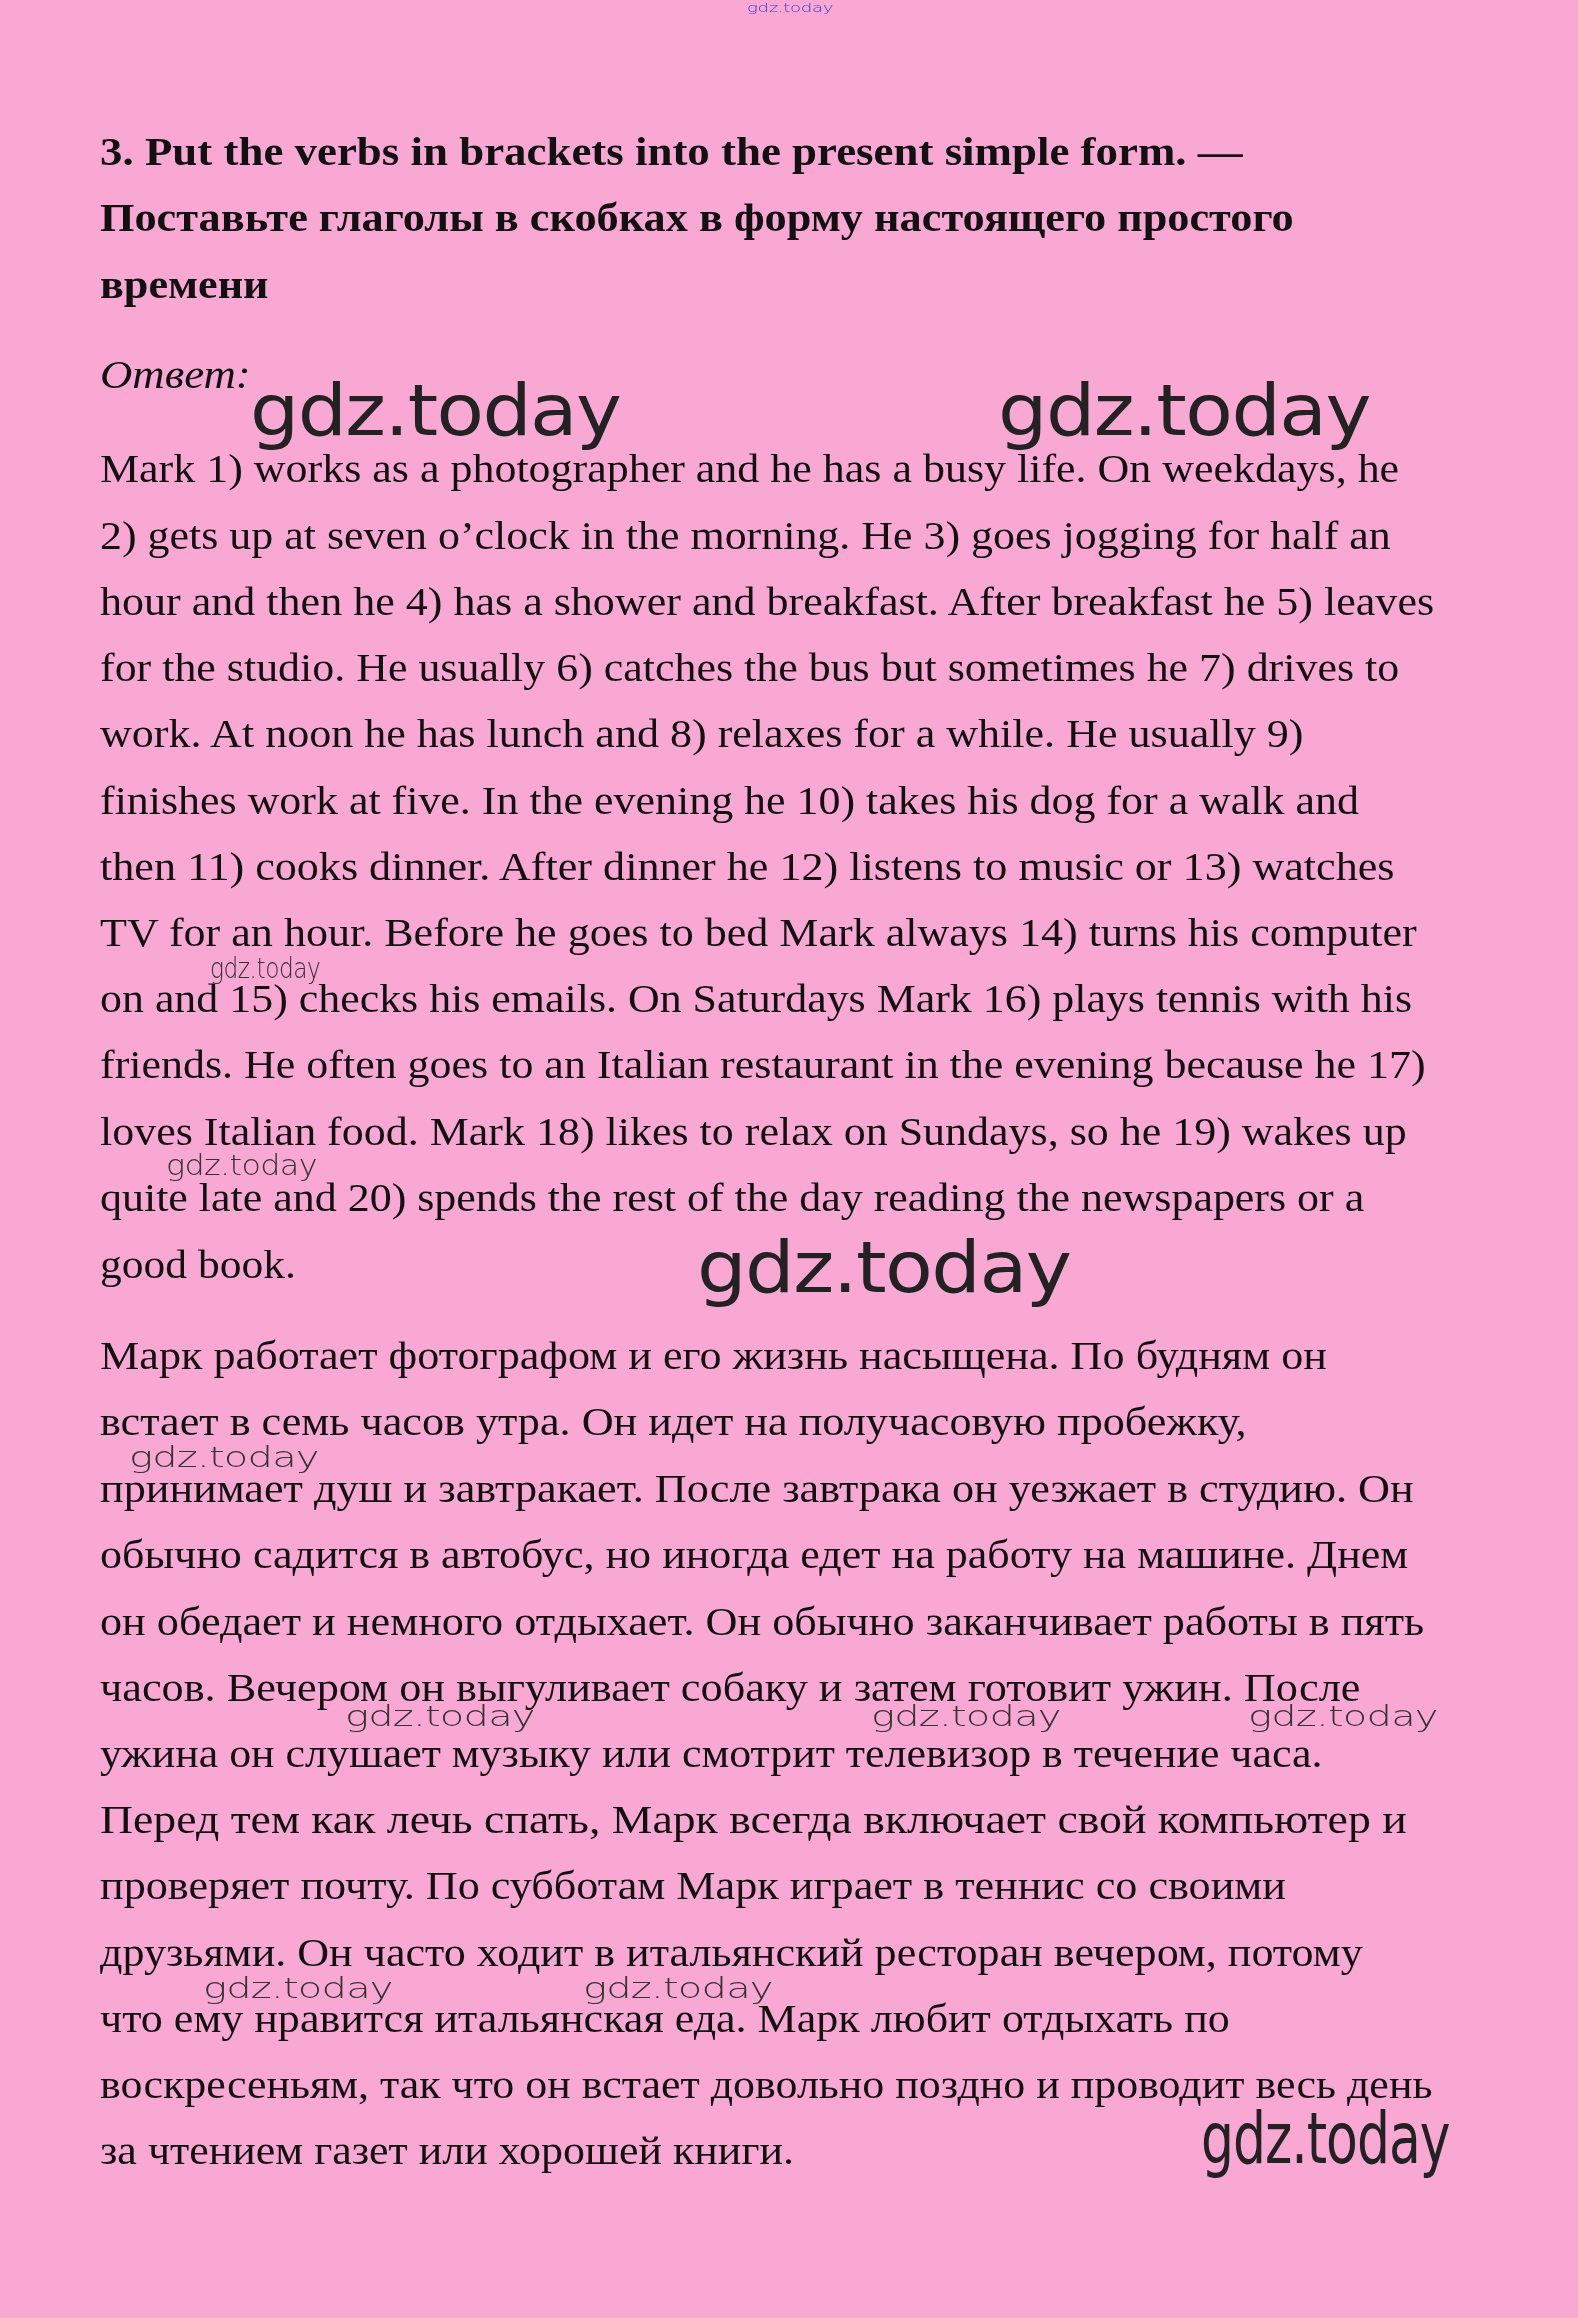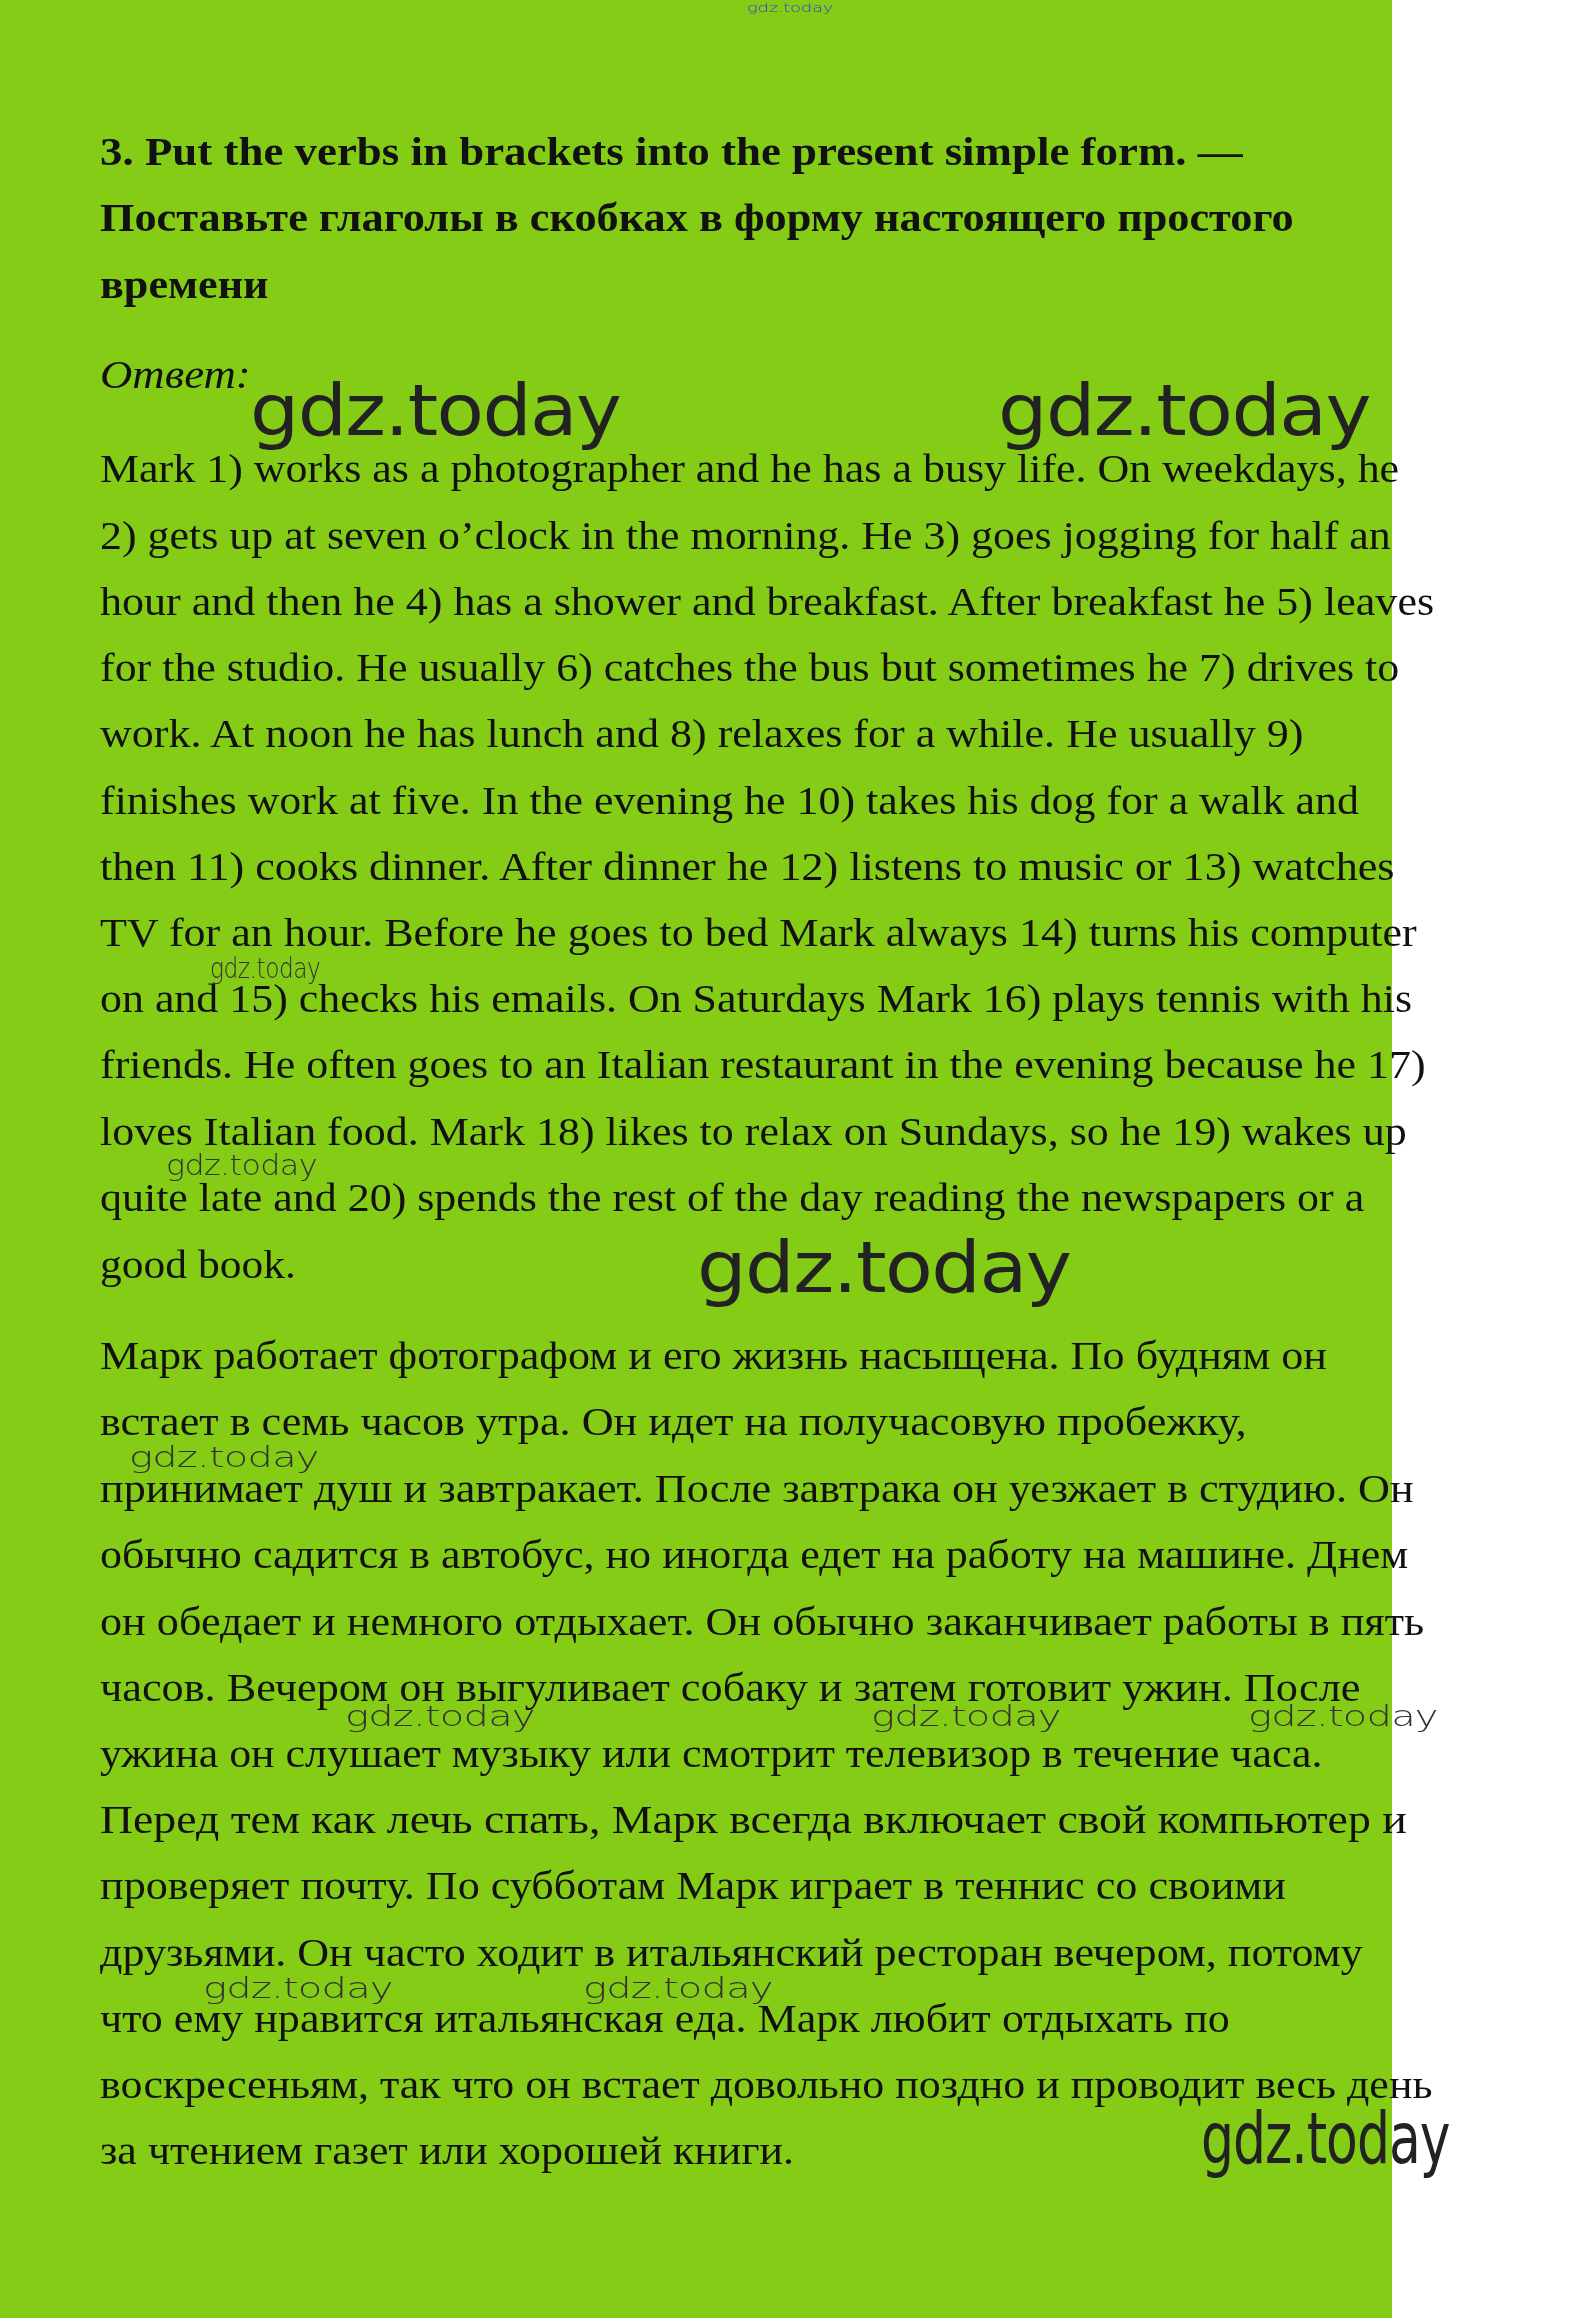--- a/index.html
+++ b/index.html
@@ -1,17 +1,17 @@
 <!DOCTYPE html>
 <html style="font-size:12.3px"><head>
 <meta charset="utf-8">
 <style>
   html, body { margin: 0; padding: 0; background: #ffffff; }
   body { width: 1578px; height: 2319px; position: relative; overflow: hidden; }
-  .page { position: absolute; left: 0; top: 0; width: 1392px; height: 2319px; background: #84cc16; }
+  .page { position: absolute; left: 0; top: 0; width: 1578px; height: 2319px; background: #f9a8d4; }
   .line {
     position: absolute; left: 100px; white-space: nowrap;
     font-family: "Liberation Serif", serif; color: #111111;
     transform-origin: 0 50%; line-height: 1;
   }
   .heading { font-weight: bold; font-size: 41px; }
   .body-en, .body-ru { font-size: 41px; }
   .answer-label { font-style: italic; font-size: 40px; }
   .wm {
     position: absolute; white-space: nowrap;

